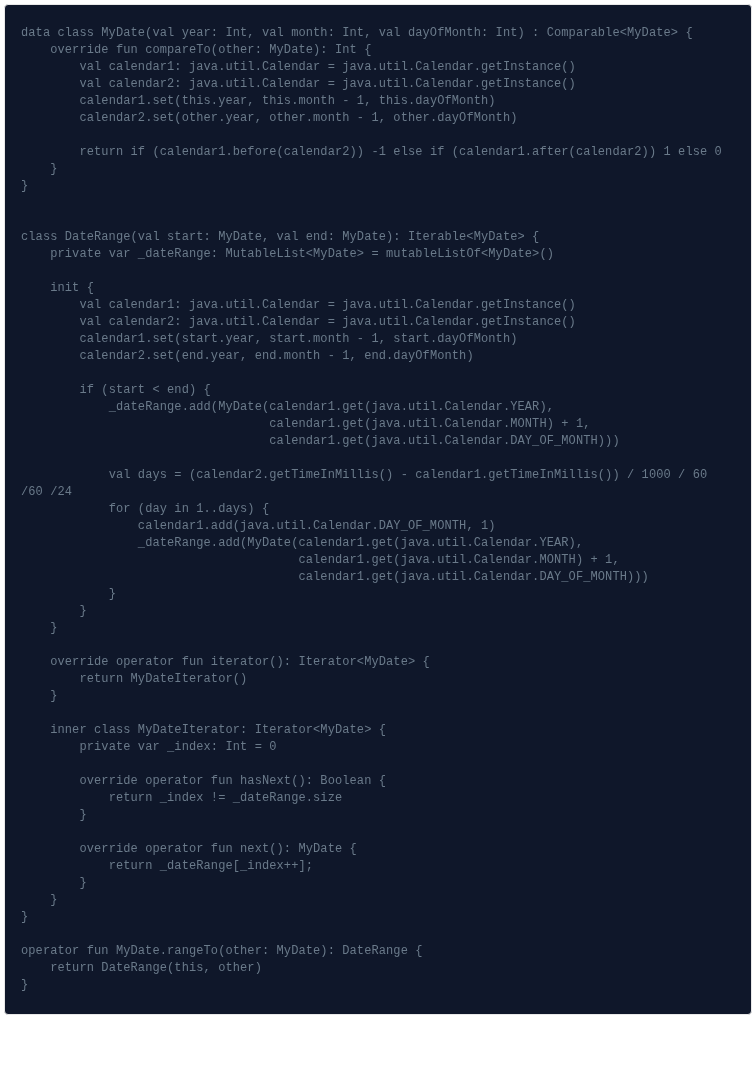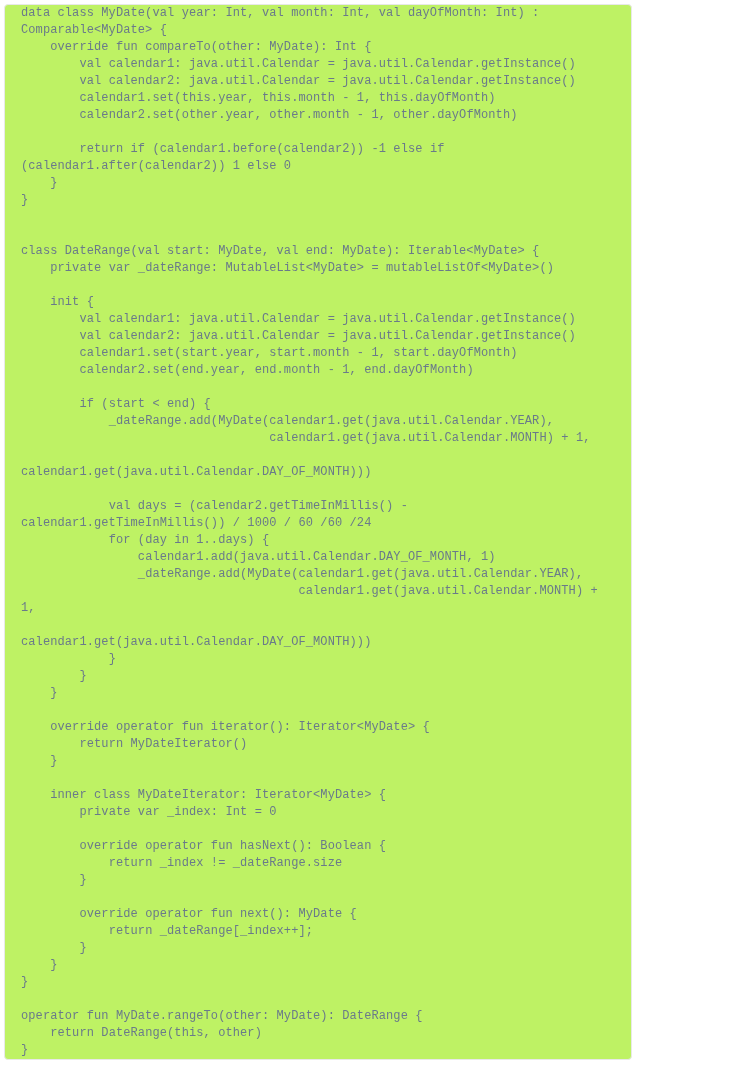--- a/index.html
+++ b/index.html
@@ -3,26 +3,26 @@
 <meta charset="utf-8">
 <style>
   * { margin: 0; padding: 0; box-sizing: border-box; }
   body {
     background: #ffffff;
     font-family: "Courier New", Courier, monospace;
     padding: 0;
     width: 756px;
   }
   .code-container {
-    background: #bef264;
+    background: #0f172a;
     border: 1px solid #e8e8e8;
     border-radius: 4px;
-    padding: 0 16px;
+    padding: 20px 16px;
     margin: 4px;
-    width: 628px;
+    width: 748px;
   }
   pre.code {
     font-family: "Courier New", Courier, monospace;
     font-size: 12px;
     line-height: 17px;
     color: #6a7a8a;
     white-space: pre-wrap;
     word-wrap: break-word;
     overflow-wrap: break-word;
     letter-spacing: 0.1px;

